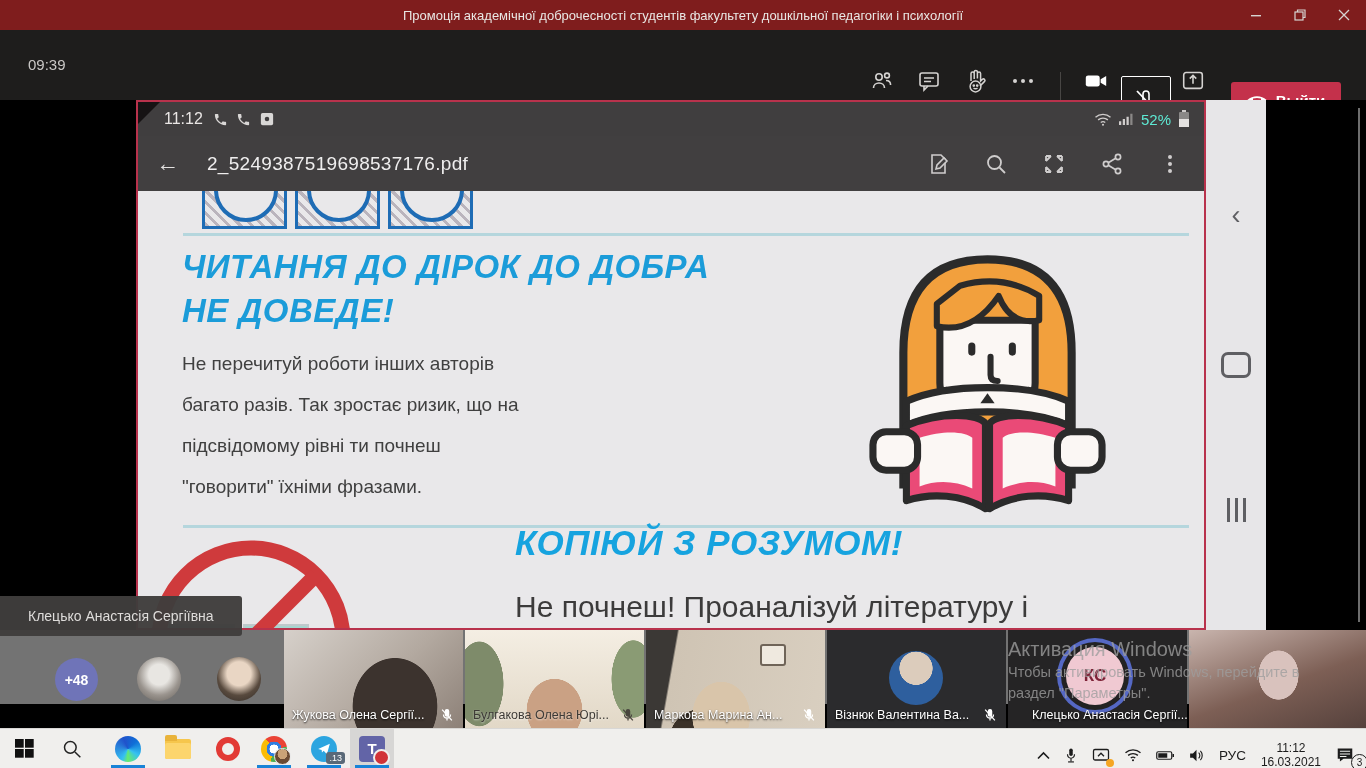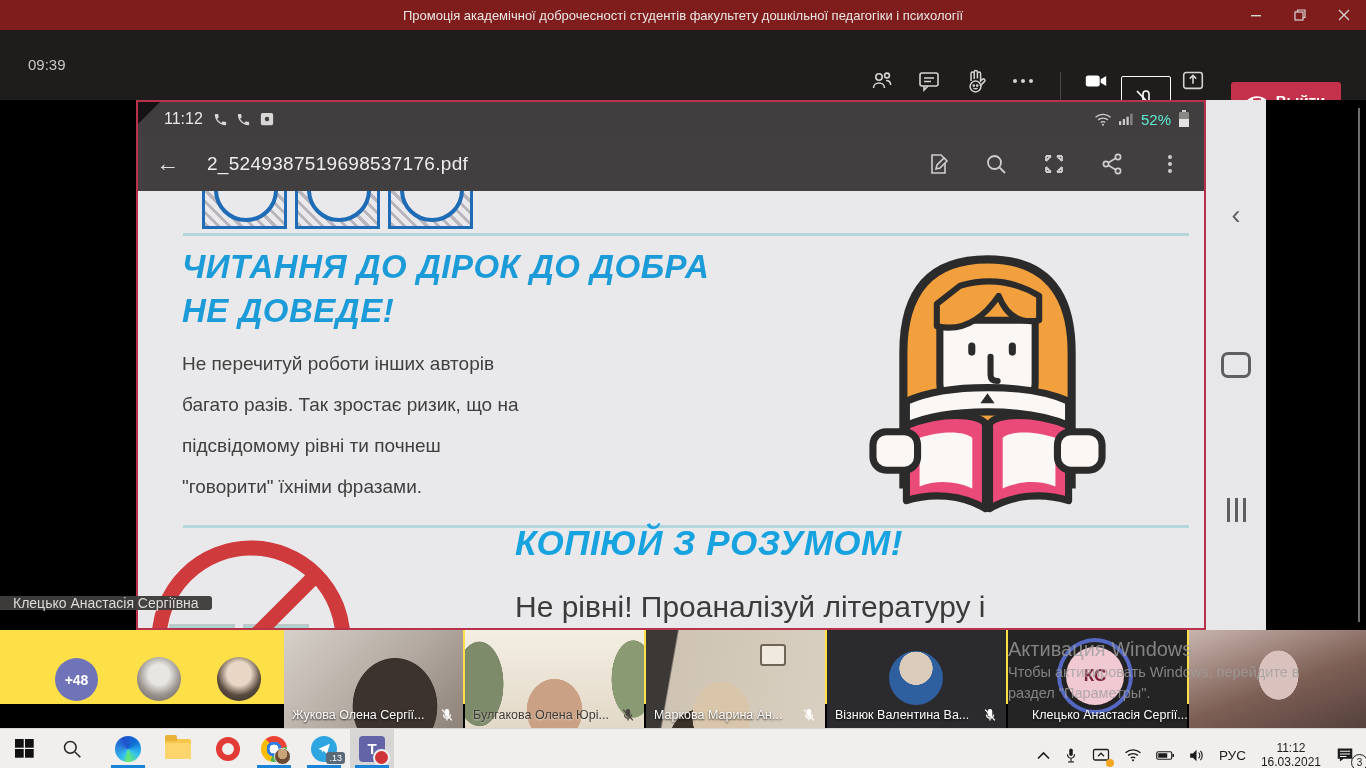--- a/index.html
+++ b/index.html
@@ -46,25 +46,25 @@
   .illus{position:absolute;left:712px;top:42px;}
   .prohib{position:absolute;left:6px;top:342px;}
 
   .navstrip{position:absolute;left:1206px;top:0;width:60px;height:530px;background:#e7e6e8;}
   .navitem{position:absolute;left:0;width:60px;display:flex;justify-content:center;color:#5f5f63;}
   .navsq{width:24px;height:20px;border:3px solid #5f5f63;border-radius:7px;}
   .navbars{display:flex;gap:5px;}
   .navbars i{display:block;width:3px;height:24px;background:#5f5f63;}
   .scrolledge{position:absolute;left:1358px;top:8px;width:2px;height:514px;background:#6e6e6e;}
 
-  .presenter{position:absolute;left:0;top:496px;height:14px;background:rgba(63,61,60,.97);color:#dedcda;
-             font-size:14px;display:flex;align-items:center;padding:0 13px;border-radius:0 3px 3px 0;z-index:8;}
+  .presenter{position:absolute;left:0;top:496px;height:40px;background:rgba(63,61,60,.97);color:#dedcda;
+             font-size:14px;display:flex;align-items:center;padding:0 28px;border-radius:0 3px 3px 0;z-index:8;}
 
   
-  .filmstrip{left:0;top:630px;width:1366px;height:74px;background:#fde047;}
+  .filmstrip{left:0;top:630px;width:1366px;height:74px;background:#737373;}
   .ovf{position:absolute;left:55px;top:28px;width:43px;height:43px;border-radius:50%;background:#6f74b8;color:#fff;
        display:flex;align-items:center;justify-content:center;font-size:14px;font-weight:bold;}
   .avcirc{position:absolute;top:27px;width:44px;height:44px;border-radius:50%;}
   .av1{left:137px;background:radial-gradient(circle at 50% 40%,#e8e6e2 0 30%,#9a948e 60%,#5f5a54);}
   .av2{left:217px;background:radial-gradient(circle at 50% 38%,#e9d6c4 0 34%,#584a3e 62%,#2f2925);}
   .thumbs{position:absolute;left:284px;top:0;height:98px;display:flex;gap:2px;}
   .thumb{position:relative;width:179px;height:98px;flex:none;overflow:hidden;background:#2a2a2a;}
   .t1{background:radial-gradient(ellipse 70px 80px at 62% 78%,#3c332e 0 60%,transparent 61%),linear-gradient(135deg,#d6d0ca,#b3a9a0 55%,#8d8178);}
   .t2{background:radial-gradient(ellipse 46px 52px at 50% 82%,#caa184 0 60%,transparent 61%),radial-gradient(ellipse 40px 70px at 8% 55%,#7e8b6a 0 60%,transparent 61%),radial-gradient(ellipse 36px 64px at 94% 50%,#8a9b74 0 60%,transparent 61%),linear-gradient(#f4eee3,#e2d8c7);}
   .t3{background:radial-gradient(ellipse 52px 62px at 42% 88%,#d9c5aa 0 55%,transparent 56%),radial-gradient(ellipse 60px 46px at 34% 108%,#3a3128 0 60%,transparent 61%),linear-gradient(100deg,#3b3835 0 16%,#cfc4b4 17%,#d9cfc0);}
@@ -317,21 +317,21 @@
         <svg class="prohib" width="214" height="214" viewBox="0 0 214 214">
           <rect x="26" y="92" width="64" height="42" fill="#a7d6d0" stroke="#bfc9cc" stroke-width="2"></rect>
           <circle cx="78" cy="113" r="6" fill="#e3dc43"></circle>
           <rect x="100" y="92" width="64" height="42" fill="#a7d6d0" stroke="#bfc9cc" stroke-width="2"></rect>
           <circle cx="152" cy="113" r="6" fill="#e3dc43"></circle>
           <circle cx="107" cy="107" r="92" fill="none" stroke="#cf3a3c" stroke-width="15"></circle>
           <line x1="42" y1="172" x2="172" y2="42" stroke="#cf3a3c" stroke-width="15"></line>
         </svg>
 
         <div class="h2">КОПІЮЙ З РОЗУМОМ!</div>
-        <div class="body2">Не рівні! Проаналізуй літературу і</div>
+        <div class="body2">Не почнеш! Проаналізуй літературу і</div>
       </div>
     </div>
 
     <div class="navstrip">
       <div class="navitem" style="top:100px;font-size:27px;">‹</div>
       <div class="navitem" style="top:252px;">
           <div class="navsq"></div>
         </div>
       <div class="navitem" style="top:398px;">
           <div class="navbars">

